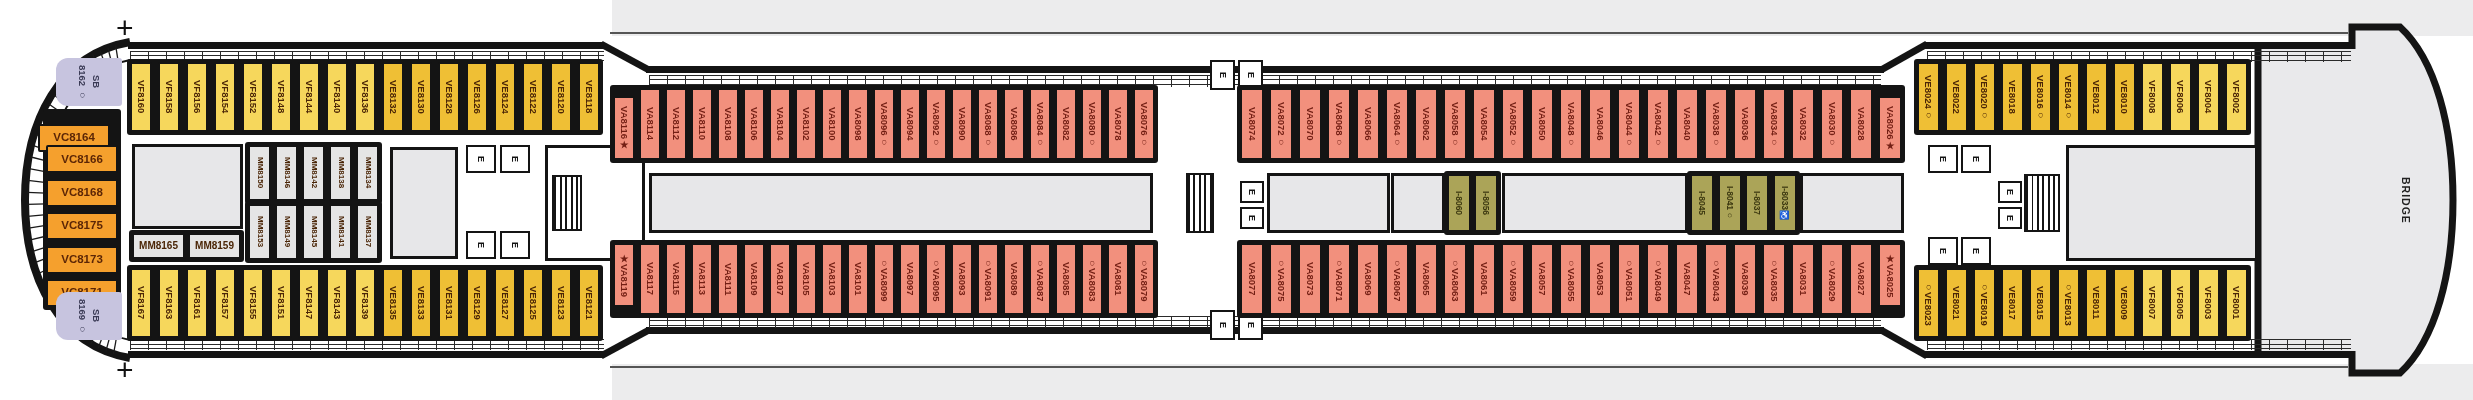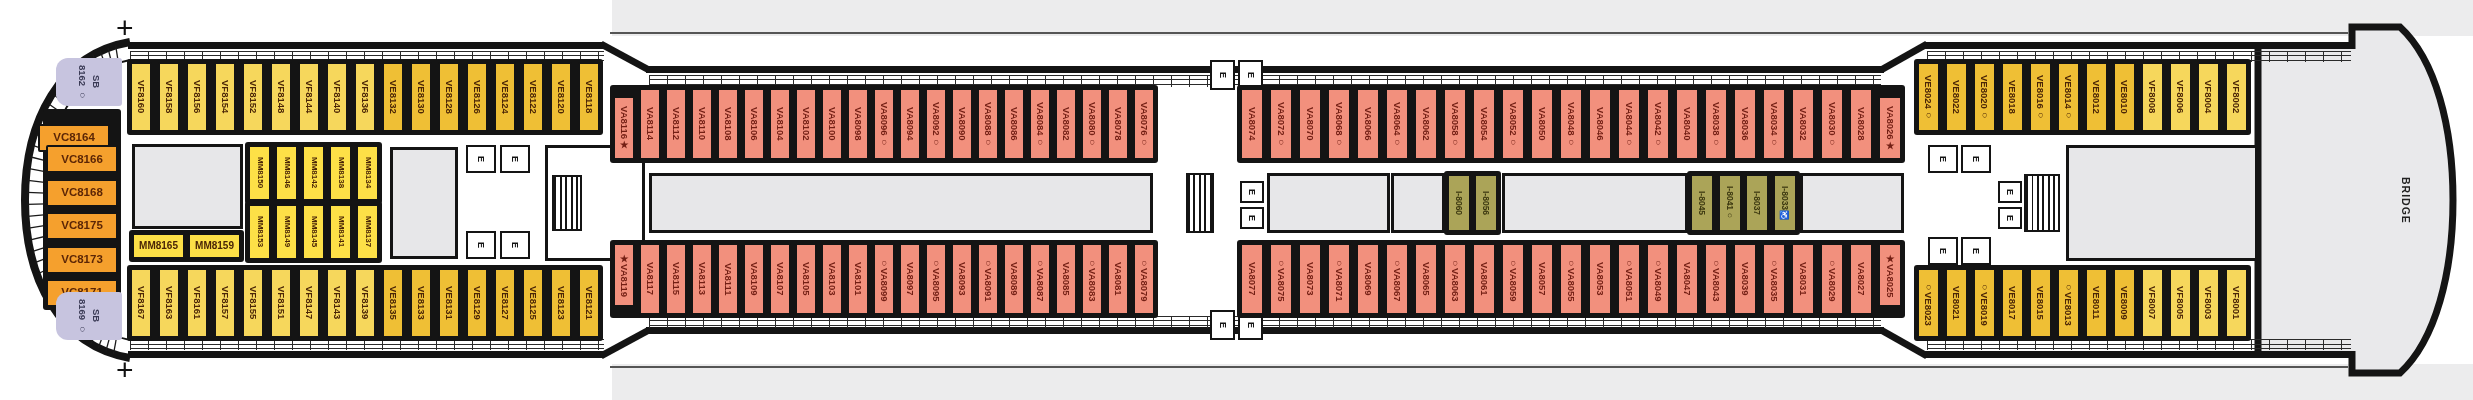--- a/index.html
+++ b/index.html
@@ -8,21 +8,21 @@
   .band{background:#ECECED;}
   .rail{background-image:
     repeating-linear-gradient(90deg,#2a2a2a 0 1px,transparent 1px 18px),
     repeating-linear-gradient(180deg,#2a2a2a 0 1px,transparent 1px 4.5px);}
   .bk{background:#141414;border-radius:3px;}
   .cab{display:flex;align-items:center;justify-content:center;writing-mode:vertical-rl;
        font-weight:700;font-size:9.5px;line-height:1;border:2px solid #141414;border-radius:2px;
        white-space:nowrap;overflow:hidden;}
   .vf{background:#F6D75C;color:#4A2506;}
   .ve{background:#EFBF35;color:#4A2506;}
-  .mm{background:#fde047;color:#4A2506;font-size:8px;}
+  .mm{background:#e5e5e5;color:#4A2506;font-size:8px;}
   .va{background:#F2907D;color:#731F14;}
   .vc{background:#F5A02D;color:#5C2606;}
   .ii{background:#ABA458;color:#3C3810;font-size:8.5px;}
   .horiz{writing-mode:horizontal-tb;font-size:11.5px;}
   .mmh{writing-mode:horizontal-tb;font-size:10px;}
   .sbx{background:#C7C4DF;color:#3A3A55;writing-mode:vertical-rl;display:flex;align-items:center;
        justify-content:center;font-weight:700;font-size:9.5px;line-height:1.5;border-radius:12px 3px 3px 12px;text-align:center;}
   .ev{background:#fff;border:2.5px solid #141414;display:flex;align-items:center;justify-content:center;
       writing-mode:vertical-rl;font-weight:700;font-size:9px;color:#141414;}
   .stairs{border:2px solid #141414;background:repeating-linear-gradient(90deg,#141414 0 2px,#fff 2px 5.5px);}

